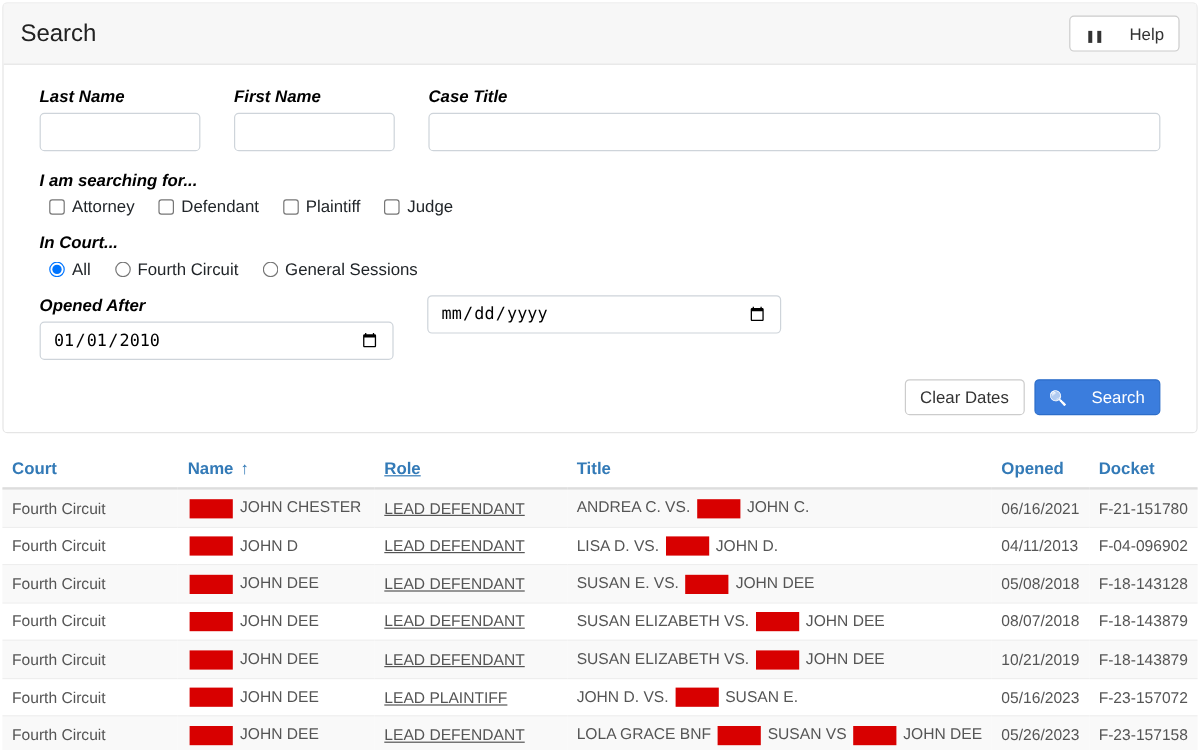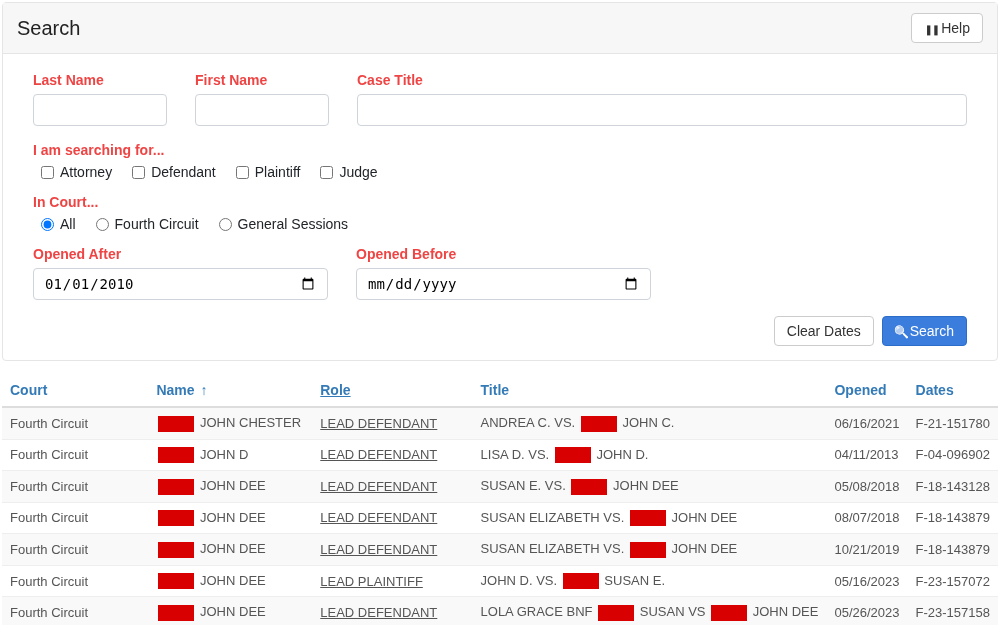--- a/index.html
+++ b/index.html
@@ -26,21 +26,21 @@
     align-items: center;
   }
   .panel-title {
     font-size: 20px;
     font-weight: 400;
     color: #222;
   }
   .btn {
     display: inline-flex;
     align-items: center;
-    gap: 0;
+    gap: 20px;
     background: #fff;
     border: 1px solid #ccc;
     border-radius: 4px;
     padding: 6px 12px;
     font-size: 14px;
     cursor: pointer;
     color: #333;
   }
   .btn-primary {
     background: #3b7ddd;
@@ -53,21 +53,22 @@
   .form-row {
     display: flex;
     gap: 28px;
     margin-bottom: 16px;
   }
   .form-group { display: flex; flex-direction: column; }
   .form-group label, .group-title {
     font-weight: 700;
     font-size: 14px;
     margin-bottom: 6px;
-    color: #ef4444;
+    color: #000000;
+    font-style: italic;
   }
   .w-last { width: 134px; }
   .w-first { width: 134px; }
   .w-title { flex: 1; }
   .w-date { width: 295px; }
   input[type=text], input[type=date] {
     border: 1px solid #ced4da;
     border-radius: 4px;
     padding: 6px 10px;
     font-size: 14px;
@@ -210,21 +211,20 @@
           </label>
       </div>
     </div>
 
     <div class="form-row">
       <div class="form-group w-date">
         <label>Opened After</label>
         <input type="date" value="2010-01-01" style="">
       </div>
       <div class="form-group w-date">
-        <label>Opened Before</label>
         <input type="date" placeholder="mm/dd/yyyy" style="">
       </div>
     </div>
 
     <div class="btn-row">
       <button class="btn">Clear Dates</button>
       <button class="btn btn-primary">
         <span class="icon-search"></span>
         <span>Search</span>
       </button>
@@ -235,21 +235,21 @@
 
 <div class="results">
   <table class="results-table">
     <thead>
       <tr>
         <th class="col-court">Court</th>
         <th class="col-name"><span>Name</span> <span class="sort-icon">↑</span></th>
         <th class="col-role">Role</th>
         <th class="col-title">Title</th>
         <th class="col-opened">Opened</th>
-        <th class="col-docket">Dates</th>
+        <th class="col-docket">Docket</th>
       </tr>
     </thead>
     <tbody id="results-body">
         <tr>
           <td class="col-court">Fourth Circuit</td>
           <td class="col-name"><span class="redbox"></span> JOHN CHESTER</td>
           <td class="col-role">LEAD DEFENDANT</td>
           <td class="col-title">ANDREA C. VS. <span class="redbox"></span> JOHN C.</td>
           <td class="col-opened">06/16/2021</td>
           <td class="col-docket">F-21-151780</td>

